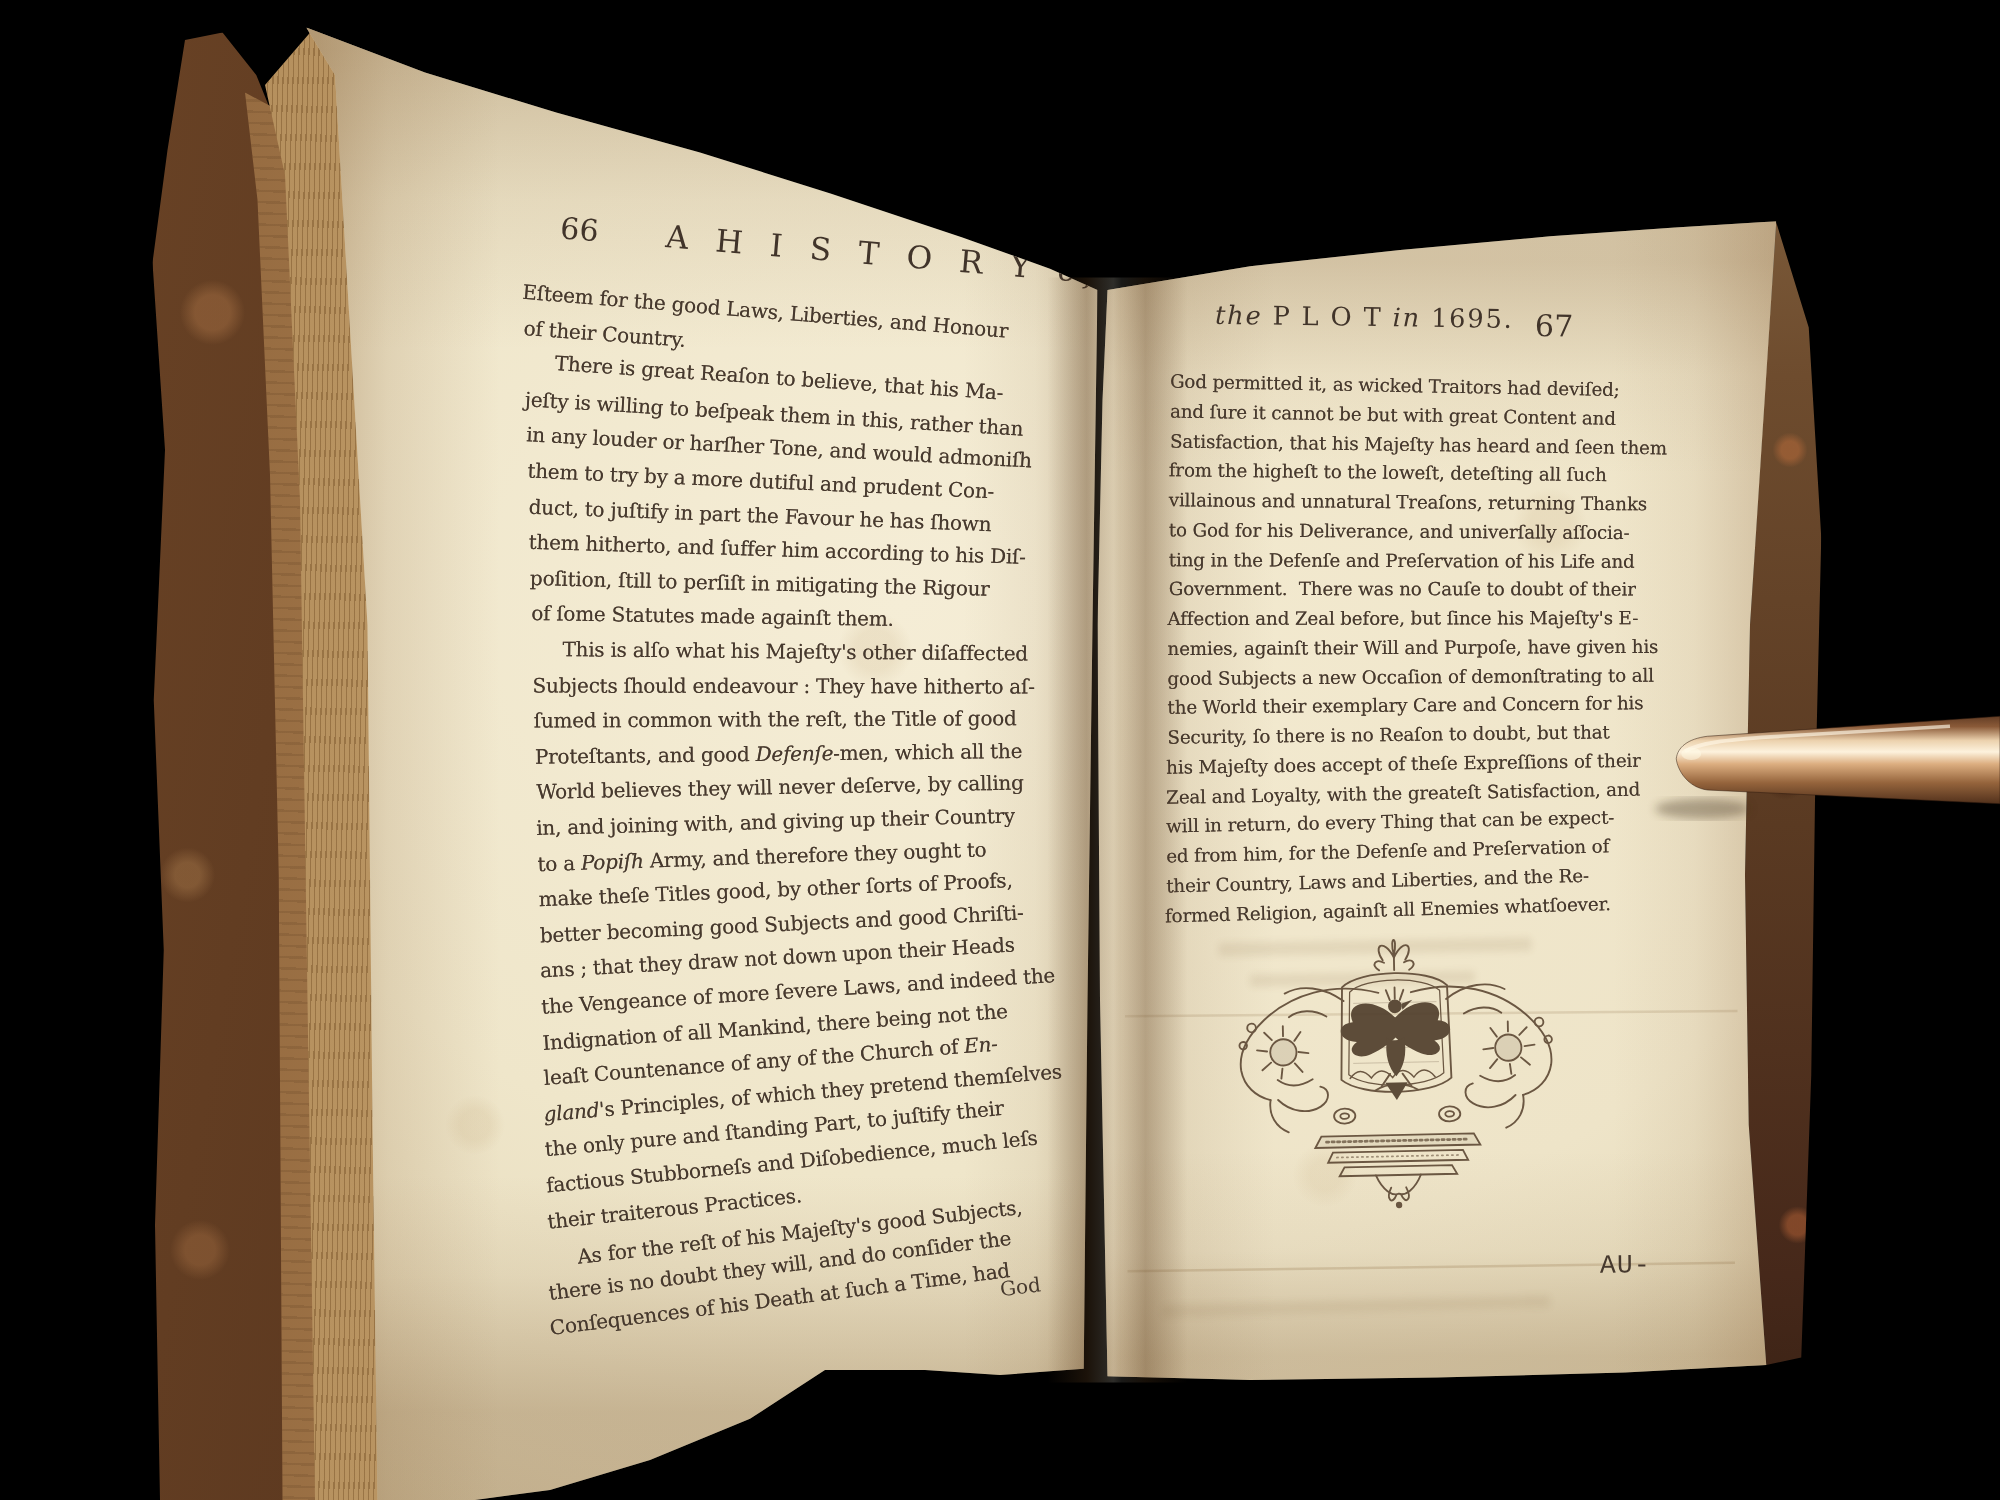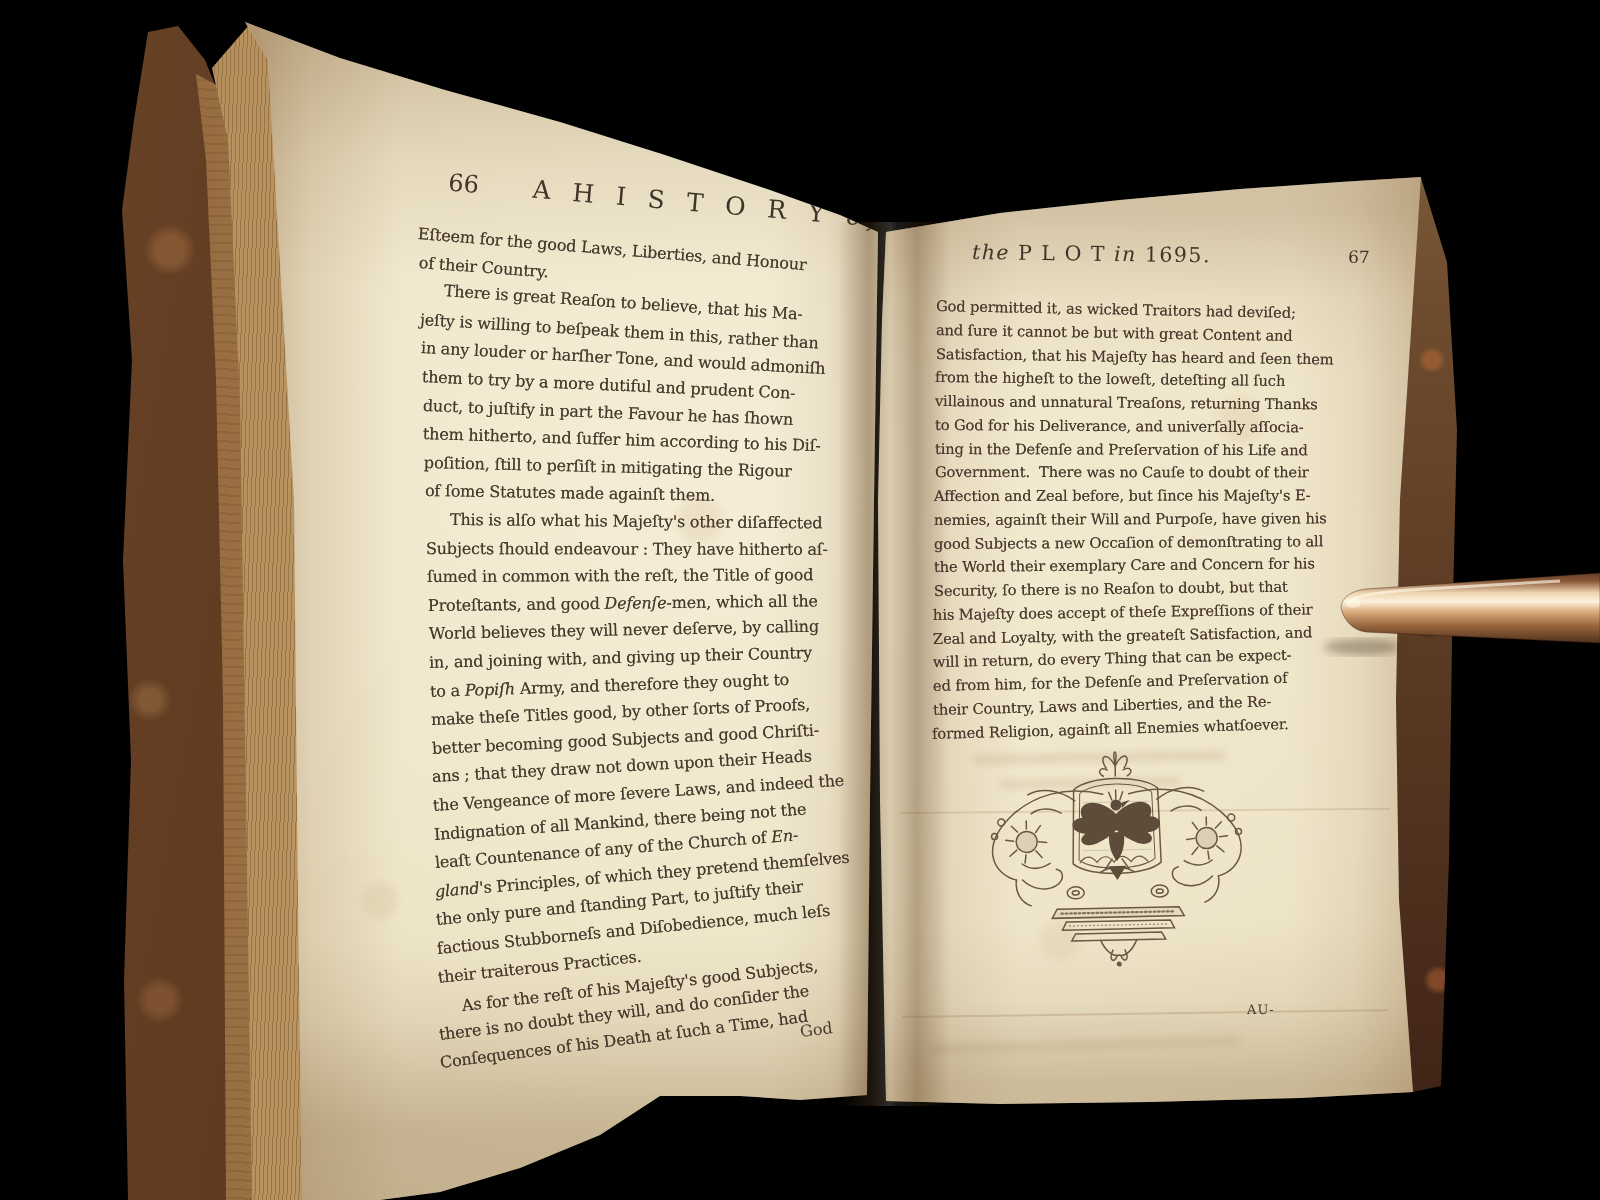--- a/index.html
+++ b/index.html
@@ -73,24 +73,24 @@
   
   .tline{position:absolute;white-space:pre;color:#46392e;transform-origin:0 50%;
          text-shadow:0 0 .5px rgba(70,50,35,.7);}
   .tline-l{font-size:16px;letter-spacing:-.2px;}
   .tline-r{font-size:14.6px;letter-spacing:-.1px;}
   .header{position:absolute;color:#41342a;transform-origin:0 50%;white-space:pre;}
   #lp-header{left:418px;top:146px;transform:rotate(4.8deg);}
   #lp-num{font-size:24px;}
   #lp-title{font-size:25px;letter-spacing:7px;margin-left:54px;}
   #rp-header{left:972px;top:240px;transform:rotate(0.8deg);font-size:20.5px;letter-spacing:1.5px;}
-  #rp-num{position:absolute;left:1348px;top:247px;transform:rotate(1deg);font-size:17px;color:#41342a;}
+  #rp-num{position:absolute;left:1228px;top:247px;transform:rotate(1deg);font-size:24px;color:#41342a;}
   .catchword{position:absolute;color:#46392e;}
   #lp-catch{left:800px;top:1020px;font-size:16px;transform:rotate(-7deg);}
-  #rp-catch{left:1247px;top:1002px;font-size:13px;letter-spacing:1px;transform:rotate(-0.5deg);}
+  #rp-catch{left:1280px;top:1002px;font-size:21px;letter-spacing:1px;transform:rotate(-0.5deg);font-family:Liberation Mono, monospace;}
 
   .ghost{position:absolute;background:rgba(125,95,55,.8);filter:blur(3px);opacity:.14;border-radius:3px;}
   .crease{position:absolute;height:1.5px;background:rgba(150,120,80,.38);transform-origin:0 50%;}
 
   #ornament{position:absolute;left:962px;top:742px;width:310px;height:228px;
             transform:rotate(-1.2deg);opacity:.9;}
   #pointer-svg{position:absolute;left:0;top:0;z-index:60;pointer-events:none;}
 </style>
 </head>
 <body>

